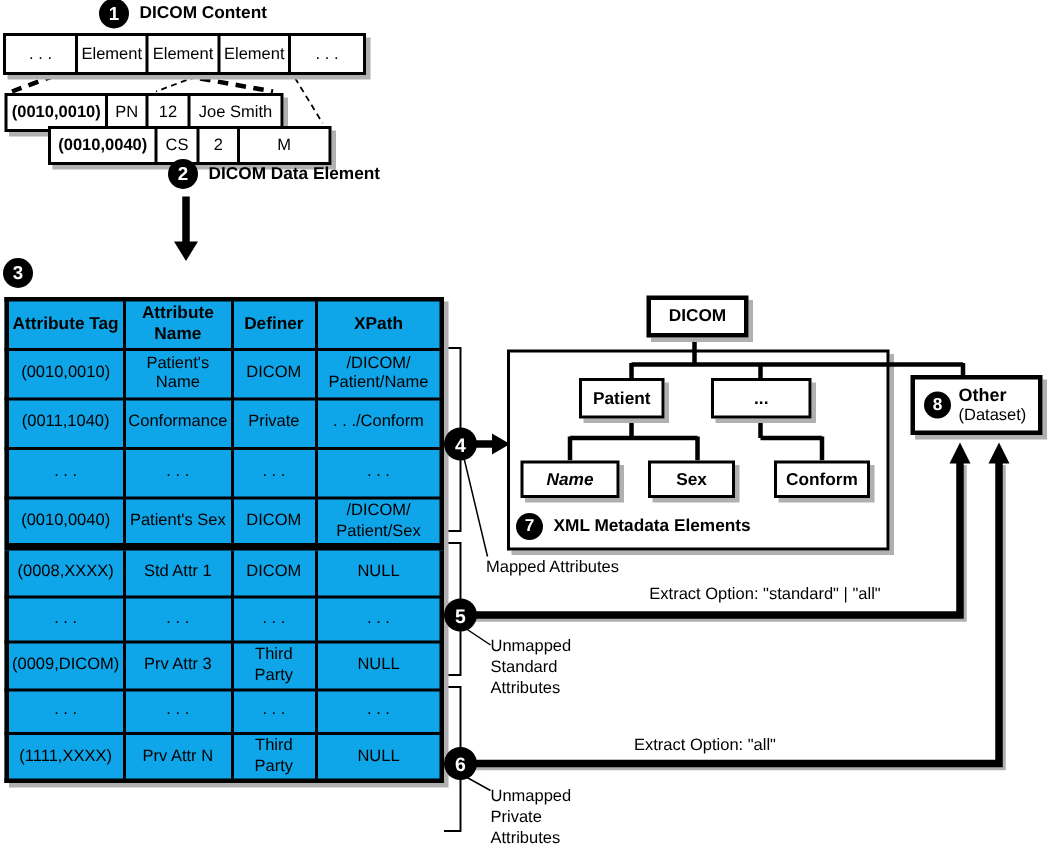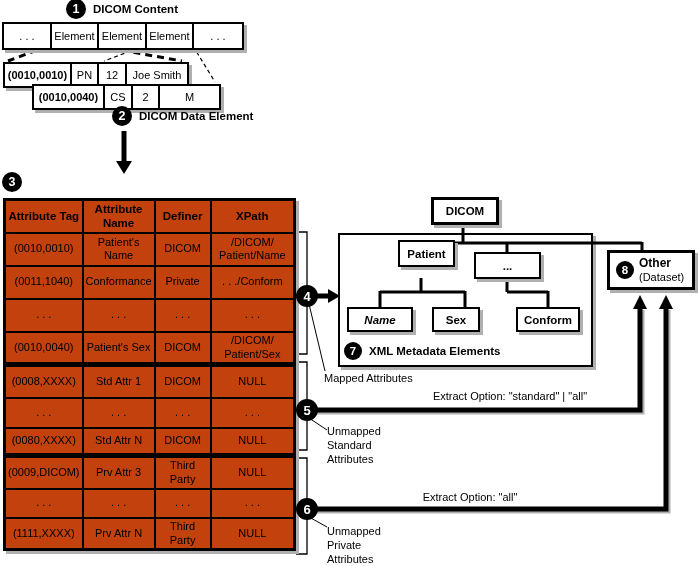--- a/index.html
+++ b/index.html
@@ -17,21 +17,21 @@
 
   
   .cellrow{position:absolute;display:flex;background:#fff;border:2px solid #000;
            box-shadow:3px 3px 0 #b0b0b0;z-index:3;}
   .cellrow .c{display:flex;align-items:center;justify-content:center;font-size:11px;
               border-right:2px solid #000;box-sizing:border-box;}
   .cellrow .c:last-child{border-right:none;}
   .bold{font-weight:bold;}
 
   
-  table.map{position:absolute;left:3px;top:198px;border-collapse:collapse;background:#c2410c;
+  table.map{position:absolute;left:3px;top:198px;border-collapse:collapse;background:#0ea5e9;
             border:3px solid #000;box-shadow:3px 3px 0 #b0b0b0;table-layout:fixed;z-index:3;}
   .map th,.map td{border:2px solid #000;text-align:center;vertical-align:middle;
                   font-size:11px;line-height:1.25;padding:1px 2px;overflow:hidden;}
   .map th{font-size:11.5px;}
   .map tr.secend th,.map tr.secend td{border-bottom:5px solid #000;}
 
   
   .node{position:absolute;background:#fff;border:2px solid #000;box-shadow:3px 3px 0 #b0b0b0;
         display:flex;align-items:center;justify-content:center;font-weight:bold;
         font-size:11.5px;z-index:4;box-sizing:border-box;}
@@ -191,26 +191,20 @@
         <td>Std Attr 1</td>
         <td>DICOM</td>
         <td>NULL</td>
       </tr>
       <tr style="height:30px">
         <td>. . .</td>
         <td>. . .</td>
         <td>. . .</td>
         <td>. . .</td>
       </tr>
-      <tr style="height:28px" class="secend">
-        <td>(0080,XXXX)</td>
-        <td>Std Attr N</td>
-        <td>DICOM</td>
-        <td>NULL</td>
-      </tr>
       <tr style="height:32px">
         <td>(0009,DICOM)</td>
         <td>Prv Attr 3</td>
         <td>Third Party</td>
         <td>NULL</td>
       </tr>
       <tr style="height:29px">
         <td>. . .</td>
         <td>. . .</td>
         <td>. . .</td>
@@ -219,24 +213,24 @@
       <tr style="height:32px">
         <td>(1111,XXXX)</td>
         <td>Prv Attr N</td>
         <td>Third Party</td>
         <td>NULL</td>
       </tr>
     </tbody>
   </table>
 
   <div class="node thick" style="left:431px;top:197px;width:68px;height:28px;">DICOM</div>
-  <div class="node" style="left:386px;top:240px;width:57px;height:27px;margin-left:12px;">Patient</div>
+  <div class="node" style="left:386px;top:252px;width:57px;height:27px;">Patient</div>
   <div class="node" style="left:474px;top:252px;width:67px;height:27px;">...</div>
   <div class="node" style="left:347px;top:307px;width:66px;height:25px;font-style:italic;">Name</div>
-  <div class="node" style="left:432px;top:307px;width:48px;height:25px;">Sex</div>
+  <div class="node" style="left:432px;top:307px;width:58px;height:25px;">Sex</div>
   <div class="node" style="left:516px;top:307px;width:64px;height:25px;">Conform</div>
 
   <div class="step" style="left:344px;top:342px;">
     <span class="badge sm">7</span>
     <span>XML Metadata Elements</span>
   </div>
 
   <div class="otherbox">
     <span class="badge sm">8</span>
     <span class="txt">

